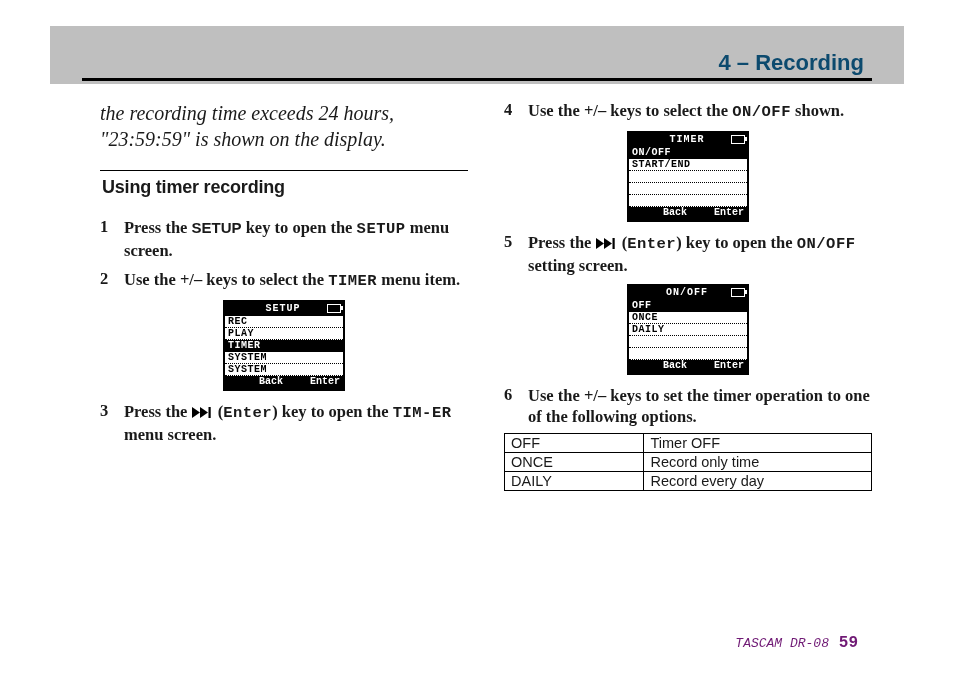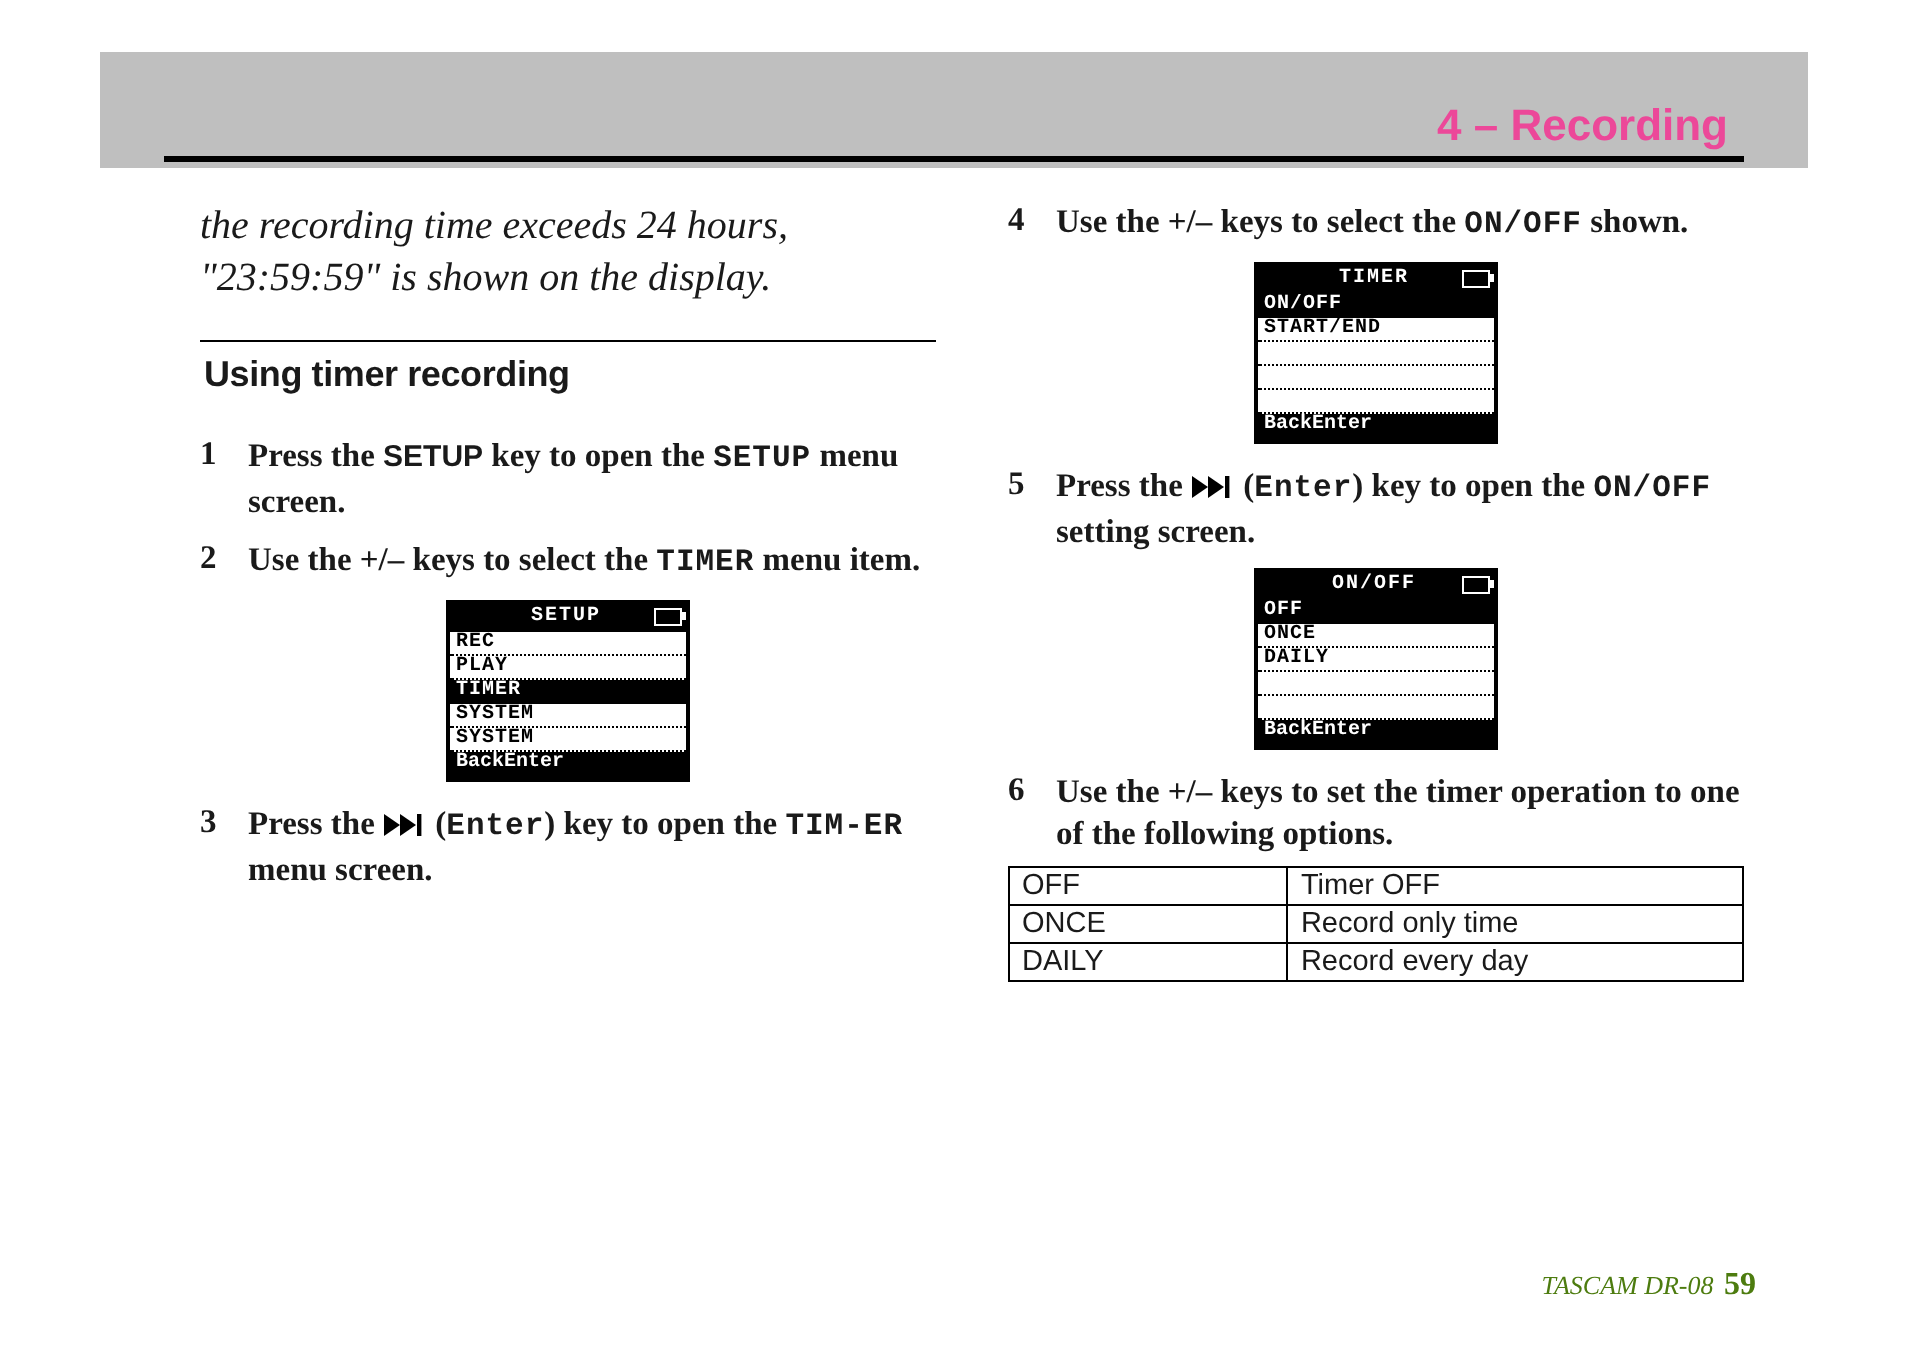--- a/index.html
+++ b/index.html
@@ -33,21 +33,21 @@
     height: 3px;
     background: #000;
   }
   .header-title {
     position: absolute;
     right: 90px;
     top: 50px;
     font-family: Arial, Helvetica, sans-serif;
     font-size: 22px;
     font-weight: 700;
-    color: #ec4899;
+    color: #0c4a6e;
   }
   .columns {
     position: absolute;
     left: 100px;
     right: 82px;
     top: 100px;
     bottom: 60px;
     display: flex;
     gap: 36px;
   }
@@ -154,23 +154,24 @@
   }
   .lcd-row.sel {
     background: #000;
     color: #fff;
   }
   .lcd-row.blank { color: transparent; }
   .lcd-foot {
     background:#000;
     color:#fff;
     display:flex;
-    justify-content: flex-start;
+    justify-content: flex-end;
     padding: 1px 3px 1px 3px;
     height: 11px;
+    gap: 27px;
   }
   
   .opt-table {
     border-collapse: collapse;
     width: 100%;
     margin-top: 6px;
     font-family: Arial, Helvetica, sans-serif;
     font-size: 14.5px;
   }
   .opt-table td {
@@ -179,26 +180,26 @@
     vertical-align: top;
   }
   .opt-table td:first-child { width: 38%; }
   .ffwd-icon {
     display: inline-block;
     vertical-align: -1px;
   }
   
   .page-footer {
     position: absolute;
-    right: 76px;
+    right: 96px;
     bottom: 34px;
-    font-family: Liberation Serif, serif;
+    font-family: Liberation Mono, monospace;
     font-size: 13px;
     font-style: italic;
-    color: #4d7c0f;
+    color: #701a75;
   }
   .page-footer .pagenum {
     font-style: normal;
     font-weight: 700;
     font-size: 16px;
     margin-left: 2px;
   }
 </style>
 </head>
 <body>

